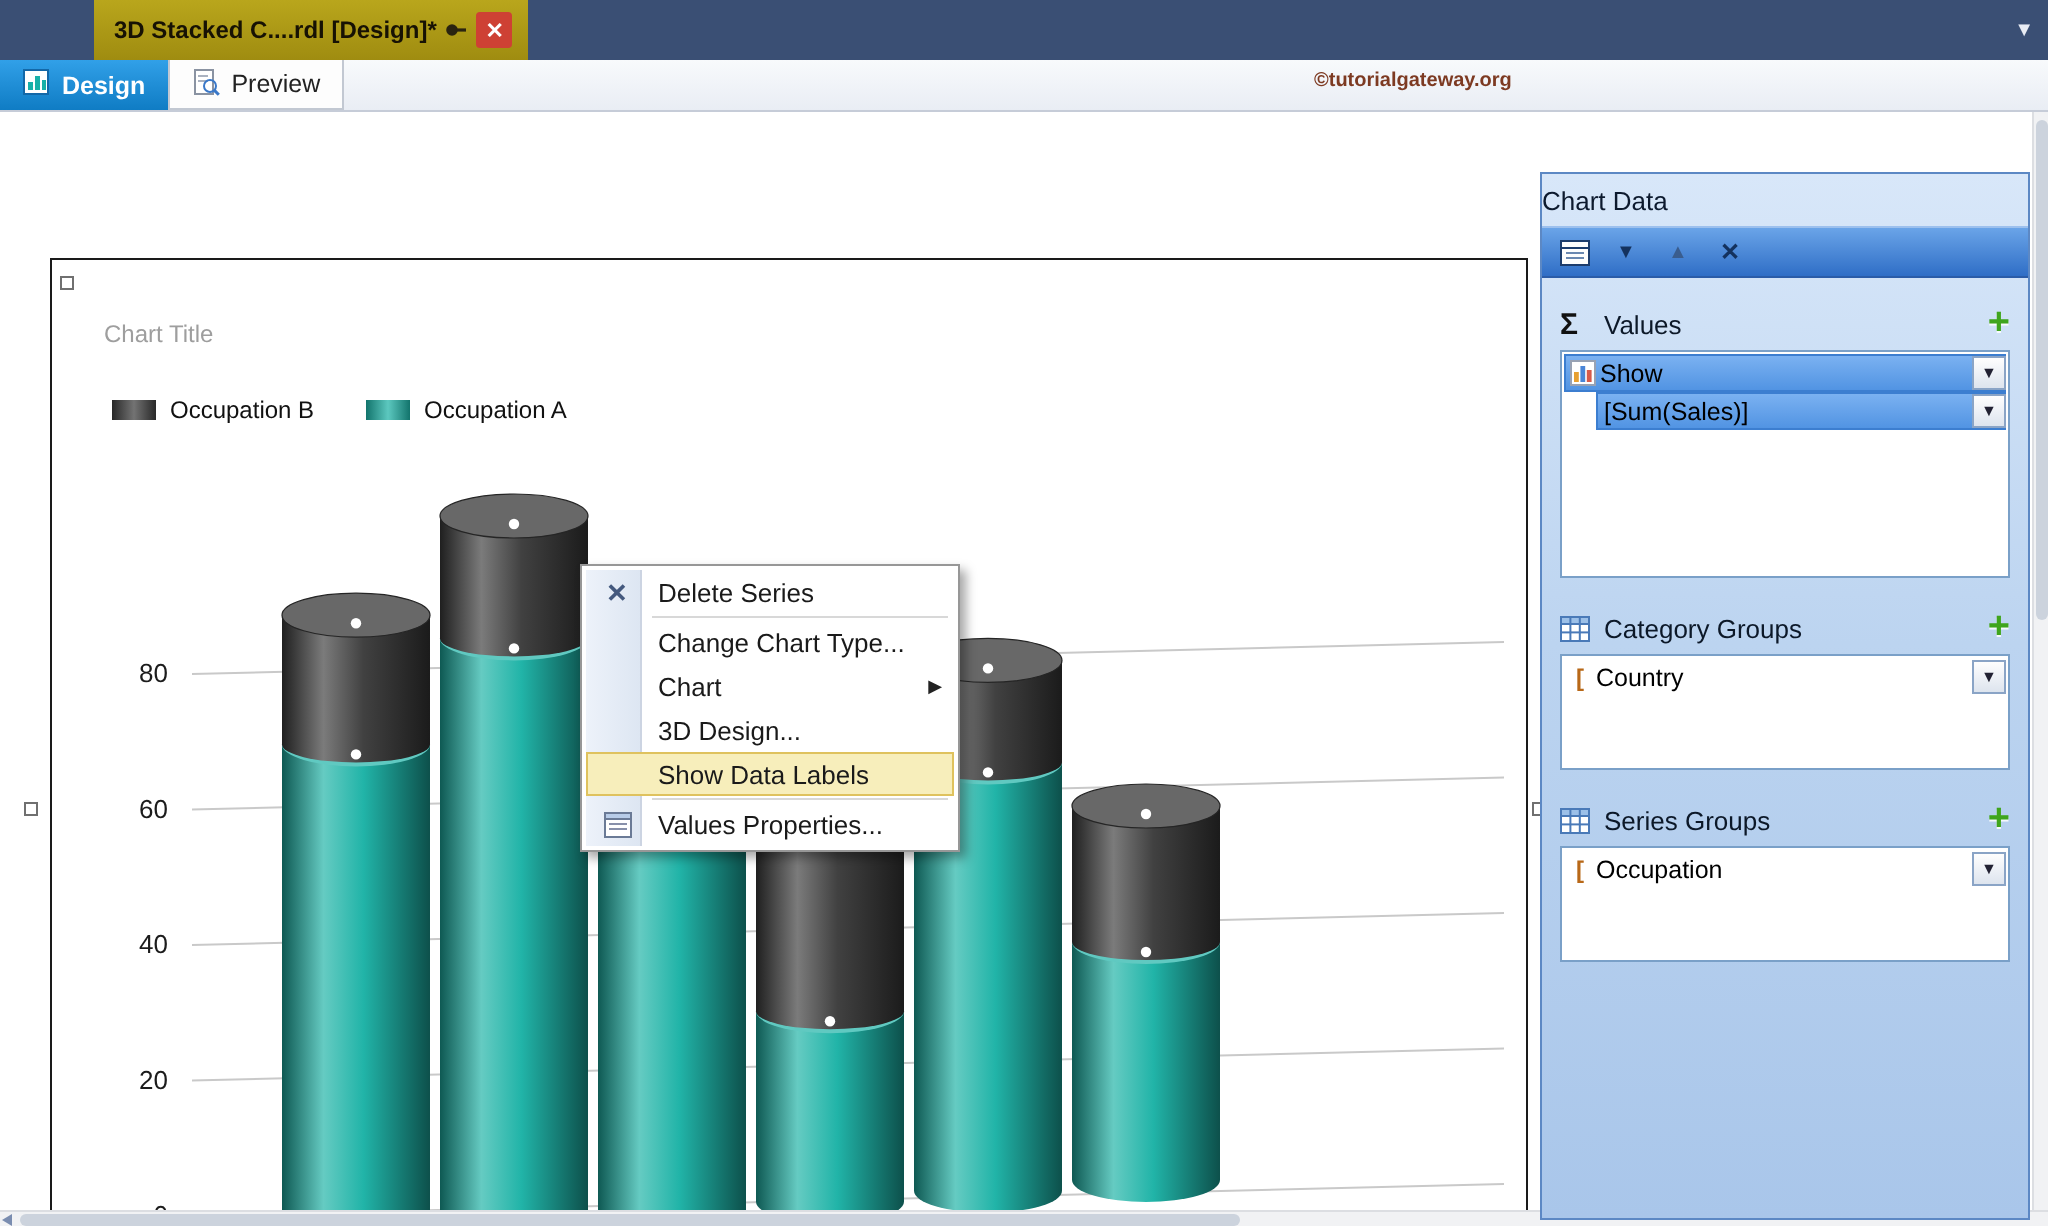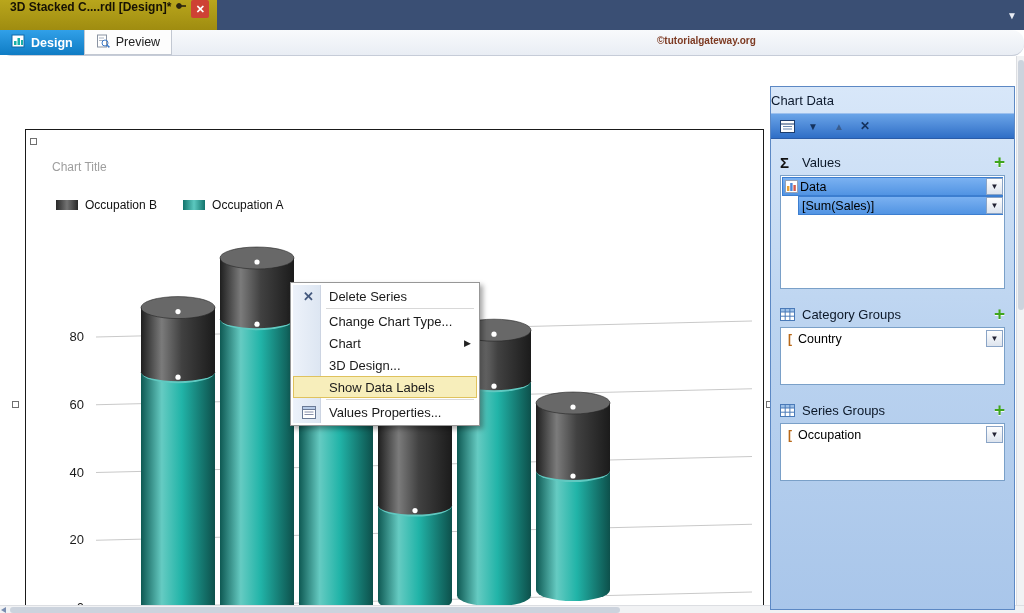--- a/index.html
+++ b/index.html
@@ -1,27 +1,27 @@
 <!DOCTYPE html>
 <html><head>
 <meta charset="utf-8">
 <style>
   *{margin:0;padding:0;box-sizing:border-box;}
   html,body{width:1024px;height:613px;overflow:hidden;background:#fff;font-family:"Liberation Sans",sans-serif;}
   body{position:relative;}
 
   
   #titlebar{position:absolute;left:0;top:0;width:1024px;height:30px;background:#3a4f74;display:flex;align-items:stretch;}
-  .doc-tab{display:flex;align-items:flex-start;gap:4px;padding:0 8px 0 10px;background:linear-gradient(180deg,#b9a61c,#9f8c10);color:#171204;font-size:12px;font-weight:bold;}
+  .doc-tab{display:flex;align-items:center;gap:4px;padding:0 8px 0 10px;background:linear-gradient(180deg,#b9a61c,#9f8c10);color:#171204;font-size:12px;font-weight:bold;margin-left:47px;}
   .close-btn{width:18px;height:18px;border-radius:2px;background:#ce4134;color:#fff;font-size:11px;font-weight:bold;display:flex;align-items:center;justify-content:center;cursor:default;}
   .pin-icon{display:flex;align-items:center;}
   .tb-chevron{position:absolute;right:7px;top:10px;color:#e8ecf4;font-size:10px;}
 
   
-  #toolbar{position:absolute;left:0;top:30px;width:1024px;height:26px;background:linear-gradient(180deg,#f8fafc,#e9edf4);border-bottom:1px solid #c6ccd8;display:flex;align-items:stretch;border-radius:12px;}
+  #toolbar{position:absolute;left:0;top:30px;width:1024px;height:26px;background:linear-gradient(180deg,#f8fafc,#e9edf4);border-bottom:1px solid #c6ccd8;display:flex;align-items:stretch;}
   .mode-tab{display:flex;align-items:center;gap:6px;padding:0 11px;font-size:12.5px;}
   .mode-tab.active{background:linear-gradient(180deg,#31a0e8,#0f7cc4);color:#fff;font-weight:bold;}
   .mode-tab.inactive{background:#fdfdfd;border:1px solid #c2c8d2;border-top:none;color:#222;}
   #watermark{position:absolute;left:657px;top:5px;font-size:10px;font-weight:bold;color:#7d3a22;}
 
   
   #workspace{position:absolute;left:0;top:56px;width:1024px;height:549px;background:#fff;}
   #surface{position:absolute;left:25px;top:73px;width:739px;height:529px;background:#fff;border:1px solid #1a1a1a;}
   #chart-svg{position:absolute;left:0;top:0;}
   #chart-title{position:absolute;left:26px;top:30px;font-size:12px;color:#9e9e9e;}
@@ -287,21 +287,21 @@
     <div class="cp-box" style="height:114px;">
       <div class="cp-row sel">
         <span class="cp-ricon">
           <svg width="13" height="13" viewBox="0 0 13 13">
               <rect x="0.5" y="0.5" width="12" height="12" fill="#fff" stroke="#98a2b4"></rect>
               <rect x="2" y="6" width="2.4" height="5" fill="#e8a030"></rect>
               <rect x="5.2" y="3" width="2.4" height="8" fill="#4a86d8"></rect>
               <rect x="8.4" y="5" width="2.4" height="6" fill="#d85a4a"></rect>
             </svg>
         </span>
-        <span>Data</span>
+        <span>Show</span>
         <span class="cp-drop">▼</span>
       </div>
       <div class="cp-row sel indent">
         <span style="width:4px;"></span>
         <span>[Sum(Sales)]</span>
         <span class="cp-drop">▼</span>
       </div>
     </div>
 
     <div class="cp-section">

